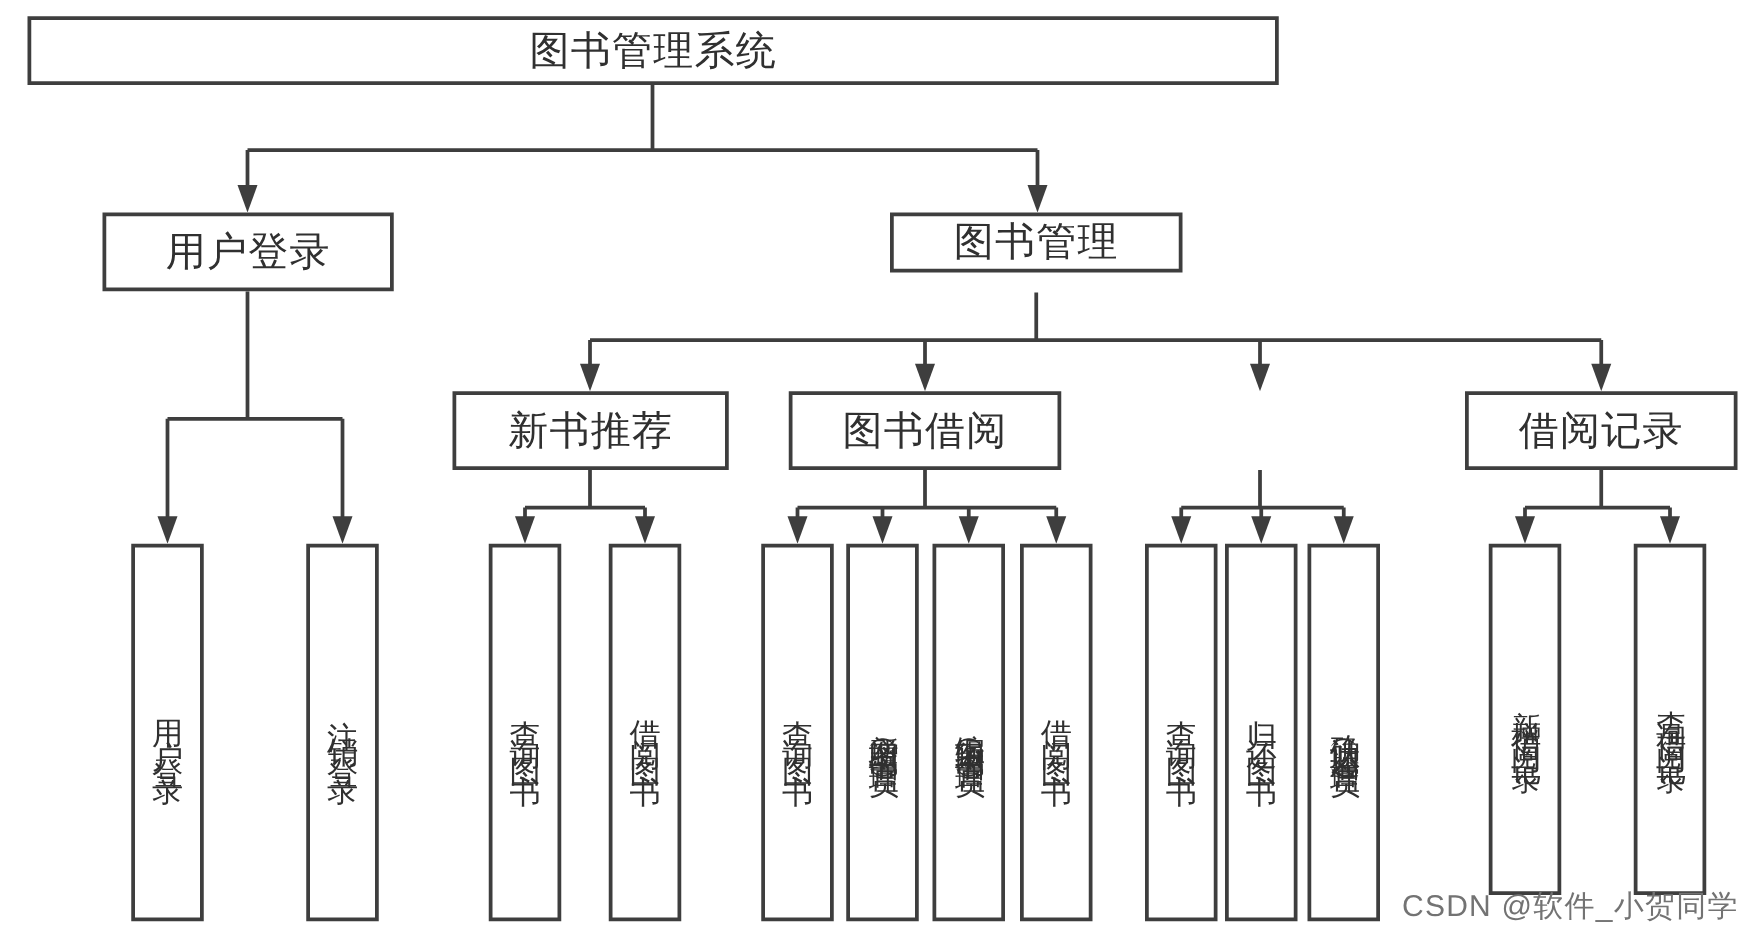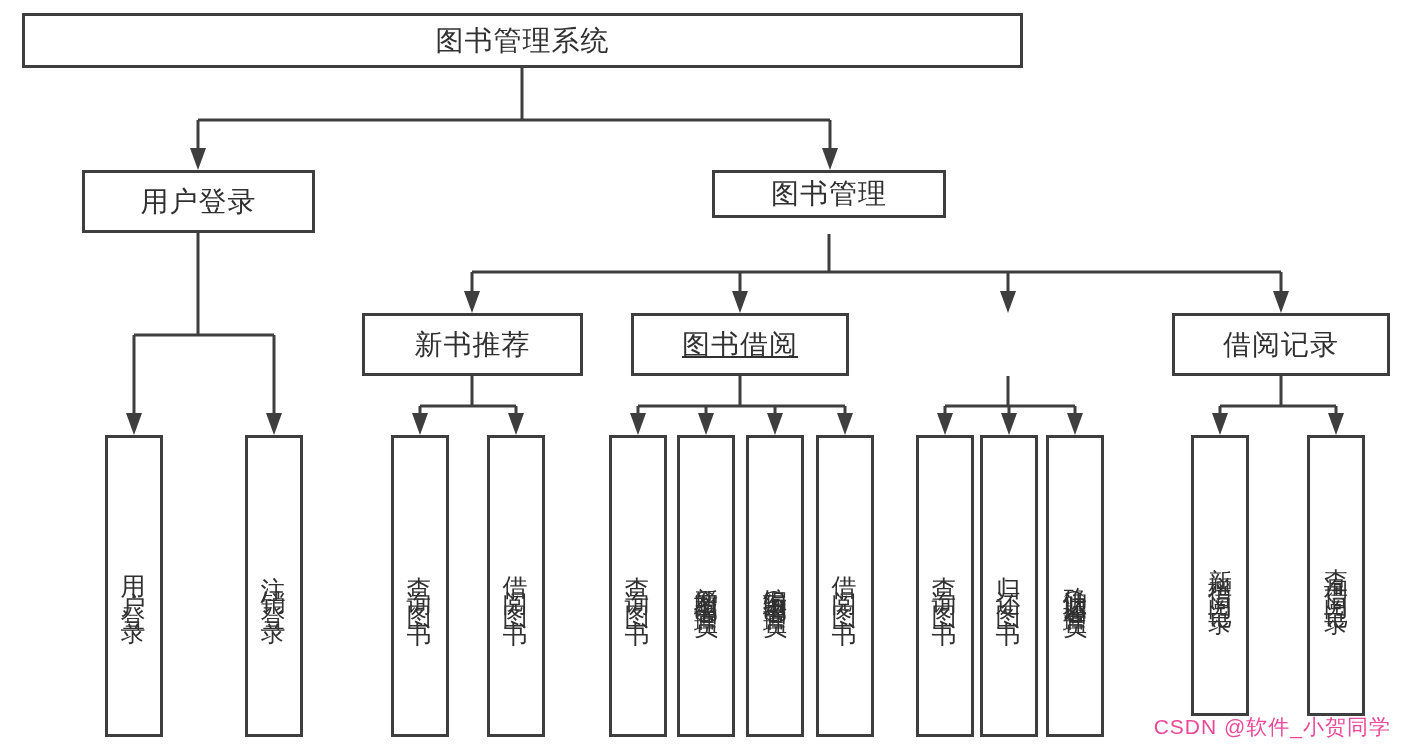--- a/index.html
+++ b/index.html
@@ -6,53 +6,53 @@
   .canvas {
     position:relative; width:1405px; height:747px; background:#ffffff;
     font-family:"Liberation Sans", sans-serif; color:#303030; overflow:hidden;
   }
   .connectors { position:absolute; left:0; top:0; width:1405px; height:747px; }
   .box {
     position:absolute; box-sizing:border-box; background:#ffffff;
     border:3px solid #3e3e3e; display:flex; align-items:center; justify-content:center;
     text-align:center;
   }
-  .h { font-size:28px; letter-spacing:1px; }
+  .h { font-size:32px; letter-spacing:1px; }
   
   .v  { writing-mode:vertical-rl; text-orientation:mixed; }
   .v-s { font-size:25px; letter-spacing:15px; }
   .v-m { font-size:24px; letter-spacing:9px; }
   .v-l { font-size:24px; letter-spacing:4px; }
 
   
   #n-root { left:22px;  top:13px;  width:1001px; height:55px; }
   #n-20   { left:82px;  top:170px; width:233px;  height:63px; }
   #n-21   { left:712px; top:170px; width:234px;  height:48px; }
   #n-30   { left:362px; top:313px; width:221px;  height:63px; }
-  #n-31   { left:631px; top:313px; width:218px;  height:63px;text-decoration:underline; }
+  #n-31   { left:631px; top:313px; width:218px;  height:63px; }
   #n-32   { left:899px; top:313px; width:218px;  height:63px; }
   #n-33   { left:1172px;top:313px; width:218px;  height:63px; }
   .leaf   { top:435px; width:58px; height:302px; }
   #l-0  { left:105px; }
   #l-1  { left:245px; }
   #l-2  { left:391px; }
   #l-3  { left:487px; }
   #l-4  { left:609px; }
   #l-5  { left:677px; }
   #l-6  { left:746px; }
   #l-7  { left:816px; }
   #l-8  { left:916px; }
   #l-9  { left:980px; }
   #l-10 { left:1046px; }
   #l-11 { left:1191px; height:281px; }
   #l-12 { left:1307px; height:281px; }
 
   .watermark {
     position:absolute; right:14px; bottom:6px;
-    font-size:21px; color:#ec4899; letter-spacing:1px; z-index:5;
+    font-size:24px; color:#737373; letter-spacing:1px; z-index:5;
   }
 </style>
 </head>
 <body>
 
 <div class="canvas">
 
   <svg class="connectors" viewBox="0 0 1405 747" xmlns="http://www.w3.org/2000/svg">
     <g stroke="#3e3e3e" stroke-width="3" fill="none">
 

